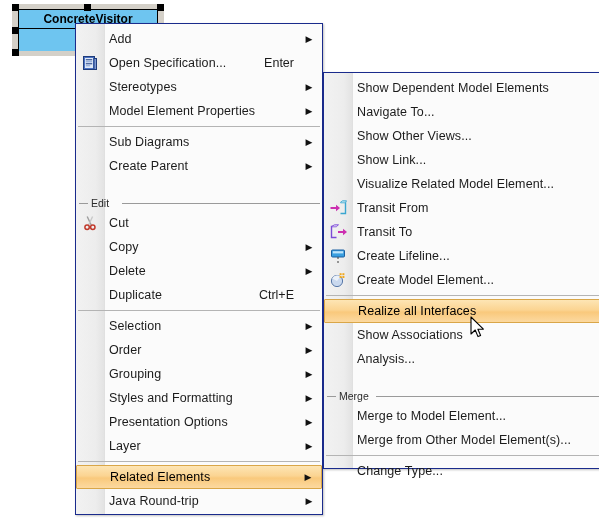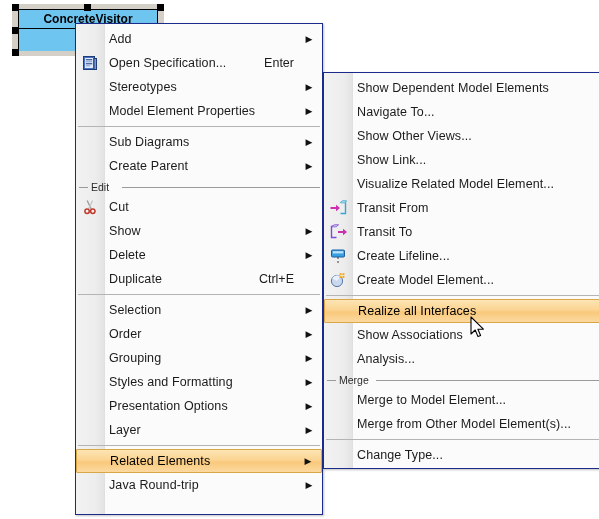--- a/index.html
+++ b/index.html
@@ -133,21 +133,21 @@
     background: linear-gradient(to bottom, #fde5b4 0%, #fbd492 45%, #f9c97c 55%, #fcd9a0 100%);
     border: 1px solid #d9a648;
     border-radius: 1px;
   }
   .mi.highlight .mi-label { color: #000000; }
 
   
   .group-sep {
     position: relative;
     height: 15px;
-    margin: 2px 0 0 0;
+    margin: 18px 0 0 0;
     z-index: 2;
   }
   .group-sep .cap {
     position: absolute;
     left: 12px;
     top: 0px;
     font-size: 10.5px;
     color: #2b2b2b;
     background: transparent;
     padding: 0 3px 0 3px;
@@ -272,21 +272,21 @@
               <path d="M10.6,1.5 L6.5,10.2" stroke="#c8c8c8" stroke-width="1.4" fill="none"></path>
               <circle cx="5.1" cy="12.3" r="2.2" fill="none" stroke="#c0392b" stroke-width="1.5"></circle>
               <circle cx="10.8" cy="12.3" r="2.2" fill="none" stroke="#c0392b" stroke-width="1.5"></circle>
             </svg>
           </span>
           <span class="mi-label">Cut</span>
           <span class="mi-arrow"></span>
         </div>
         <div class="mi">
           <span class="mi-icon"></span>
-          <span class="mi-label">Show</span>
+          <span class="mi-label">Copy</span>
           <span class="mi-arrow">▶</span>
         </div>
         <div class="mi">
           <span class="mi-icon"></span>
           <span class="mi-label">Delete</span>
           <span class="mi-arrow">▶</span>
         </div>
         <div class="mi">
           <span class="mi-icon"></span>
           <span class="mi-label">Duplicate</span>

